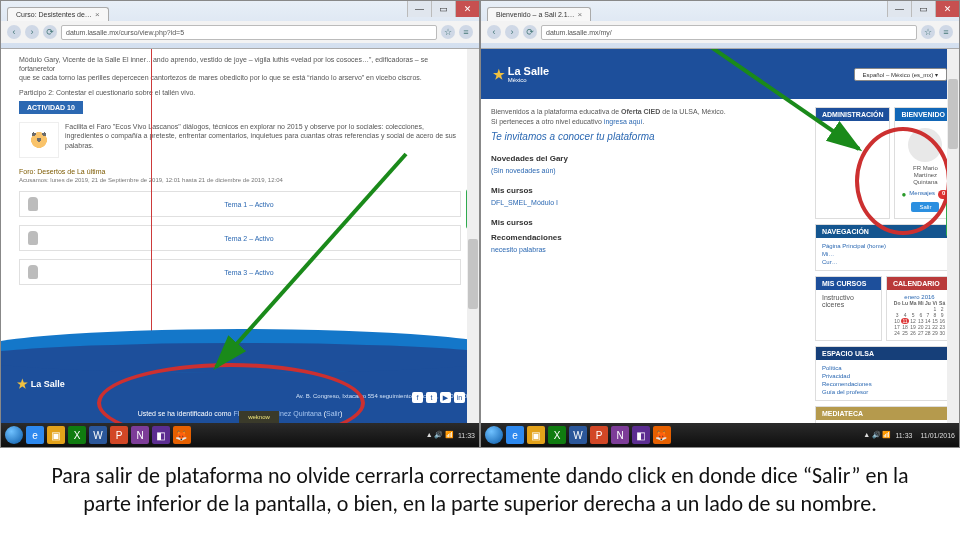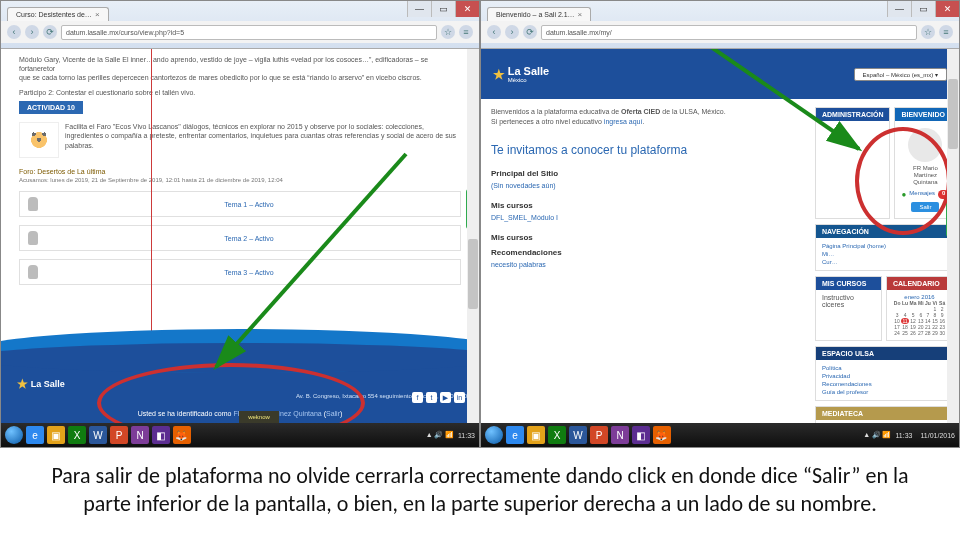--- a/index.html
+++ b/index.html
@@ -55,21 +55,21 @@
   .sb-top { height:50px; background:#1d4f9b; display:flex; align-items:center; padding:0 12px; justify-content:space-between;}
   .sb-logo { color:#fff; font-size:11px; font-weight:bold; display:flex; align-items:center; gap:3px;}
   .sb-logo .star{color:#f0c040;font-size:13px;}
   .sb-lang { background:#fff; font-size:6px; padding:2px 8px; border:1px solid #888; border-radius:2px; color:#333;}
   .sb-main { display:flex; height:326px; }
   .sb-left { flex:1.5; padding:8px 10px; }
   .sb-right { width:150px; padding:8px 6px; display:flex; flex-direction:column; gap:5px;}
   .sb-welcome { font-size:7px; color:#555; line-height:1.4;}
   .sb-welcome .oferta{font-weight:bold;}
   .sb-welcome a{color:#2b68b2;}
-  .sb-invite{color:#2b68b2; font-size:12px; margin-top:16px;}
+  .sb-invite{color:#2b68b2; font-size:10px; margin-top:4px;font-style:italic;}
   .sb-section{margin-top:12px;}
   .sb-section h3{font-size:8px; color:#333; margin-bottom:4px;}
   .sb-none{font-size:7px; color:#2b68b2;}
   .sb-course{border:1px solid #ddd; padding:6px; display:flex; gap:6px; margin-top:6px; align-items:center;}
   .sb-course-img{width:40px;height:40px;background:#e6e6e6;border:1px solid #ccc;display:flex;align-items:center;justify-content:center;font-size:14px;color:#b0a58a;}
   .sb-course-txt h4{font-size:9px;font-weight:bold;color:#333;}
   .sb-course-txt p{font-size:6px;color:#666;line-height:1.3;}
   .sb-right-card{border:1px solid #ddd; background:#fff; font-size:7px;}
   .sb-card-hdr{padding:3px 6px; color:#fff; font-size:7px; font-weight:bold; background:#1d4f9b;}
   .sb-card-hdr.user{background:#1167b7;}
@@ -254,21 +254,21 @@
         <div class="sb-left">
           <p class="sb-welcome">
             <span>Bienvenidos a la plataforma educativa de</span>
             <span class="oferta">Oferta CIED</span>
             <span>de la ULSA, México.</span><br>
             <span>Si perteneces a otro nivel educativo</span>
             <a>ingresa aquí</a>.
           </p>
           <p class="sb-invite">Te invitamos a conocer tu plataforma</p>
           <div class="sb-section">
-            <h3>Principal del Sitio</h3>
+            <h3>Novedades del Gary</h3>
             <span class="sb-none">(Sin novedades aún)</span>
           </div>
           <div class="sb-section">
             <h3>Mis cursos</h3>
             <a class="sb-course-link">DFL_SMEL_Módulo I</a>
           </div>
           <div class="sb-section">
             <h3>Mis cursos</h3>
             <h3 style="margin-top:6px">Recomendaciones</h3>
             <span class="sb-none">necesito  palabras</span>

